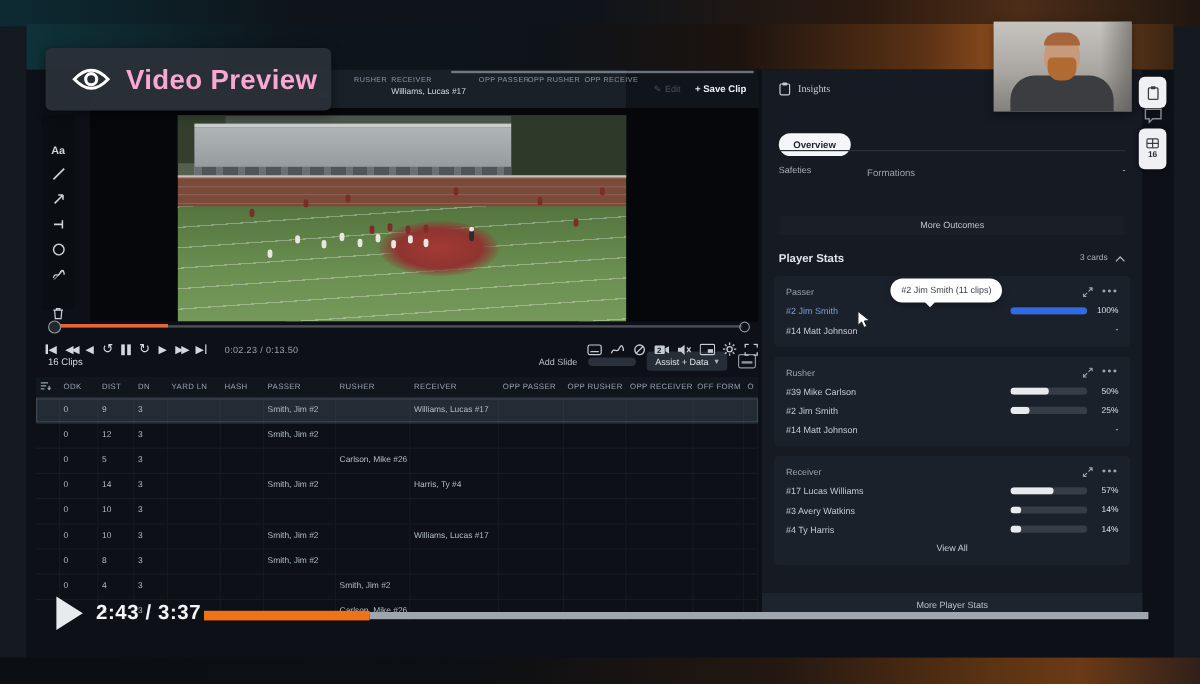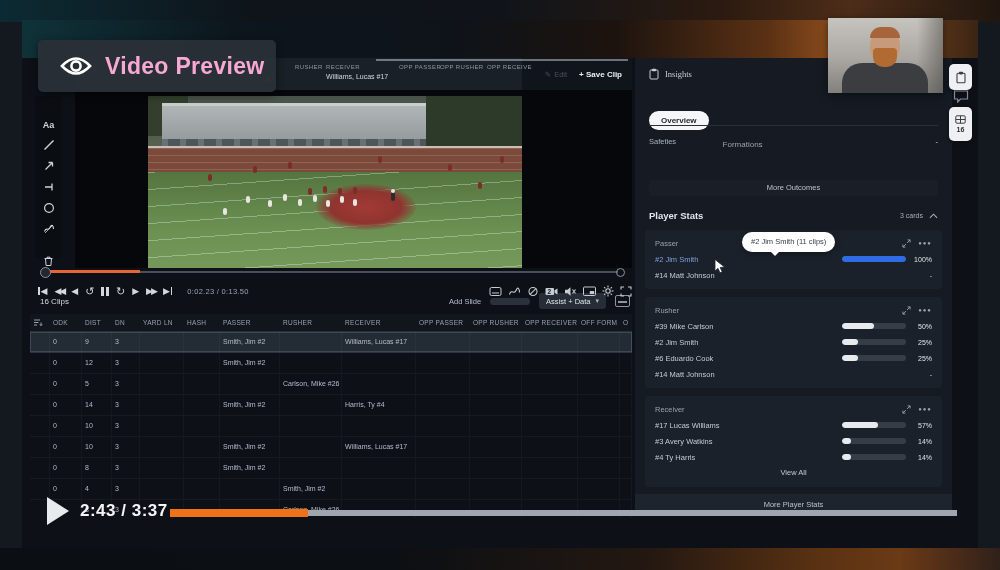--- a/index.html
+++ b/index.html
@@ -588,29 +588,20 @@
           <div class="stat-row">
             <span class="stat-name">#2 Jim Smith</span>
             <span class="stat-right">
               <span class="bar-track">
                 <span class="bar-fill" style="width:25%"></span>
               </span>
               <span class="stat-pct">25%</span>
             </span>
           </div>
           <div class="stat-row">
-            <span class="stat-name">#6 Eduardo Cook</span>
-            <span class="stat-right">
-              <span class="bar-track">
-                <span class="bar-fill" style="width:25%"></span>
-              </span>
-              <span class="stat-pct">25%</span>
-            </span>
-          </div>
-          <div class="stat-row">
             <span class="stat-name">#14 Matt Johnson</span>
             <span class="stat-right">
               <span class="stat-pct">-</span>
             </span>
           </div>
         </div>
         <div class="card">
           <div class="card-head">
             <span class="card-title">Receiver</span>
             <span class="card-acts">

